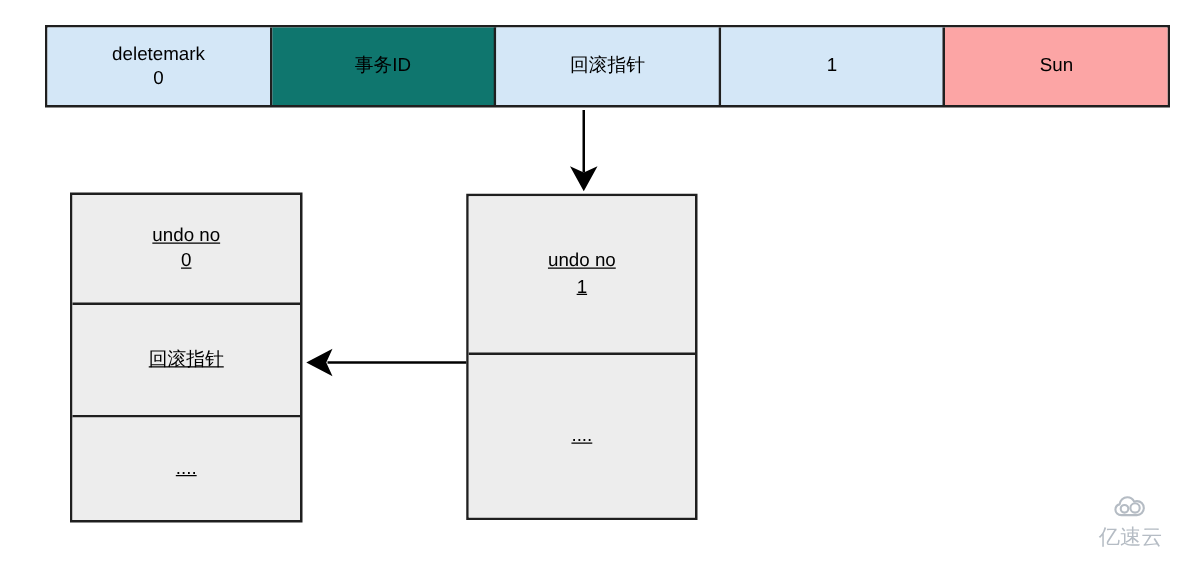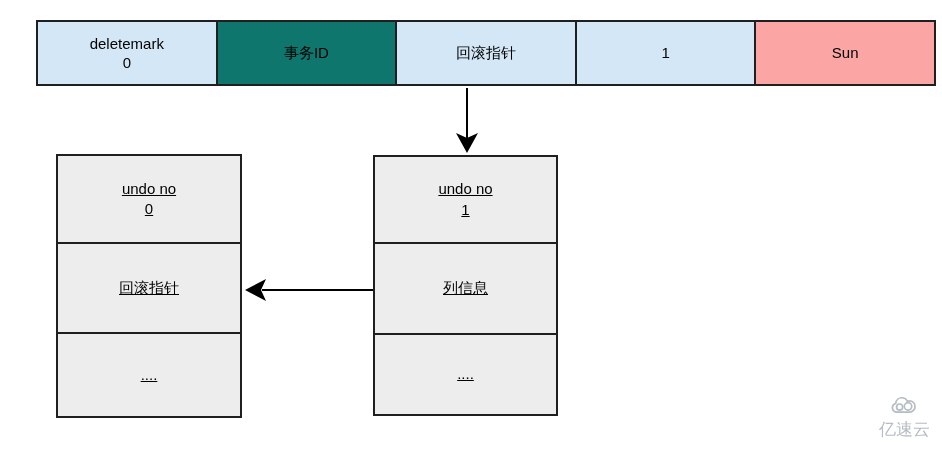--- a/index.html
+++ b/index.html
@@ -128,23 +128,20 @@
       <span>....</span>
     </div>
   </div>
 
   <div class="undo-box right">
     <div class="undo-cell" style="background-color: rgb(237, 237, 237);">
       <span>undo no</span>
       <span>1</span>
     </div>
     <div class="undo-cell" style="background-color: rgb(237, 237, 237);">
-      <span>列信息</span>
-    </div>
-    <div class="undo-cell" style="background-color: rgb(237, 237, 237);">
       <span>....</span>
     </div>
   </div>
 
   <svg class="arrows" width="942" height="449" viewBox="0 0 942 449" aria-hidden="true">
 
     <g>
       <line x1="467" y1="88" x2="467" y2="138" stroke="#000000" stroke-width="2"></line>
       <polygon points="467,153 456,133 467,138 478,133" fill="#000000"></polygon>
     </g>

